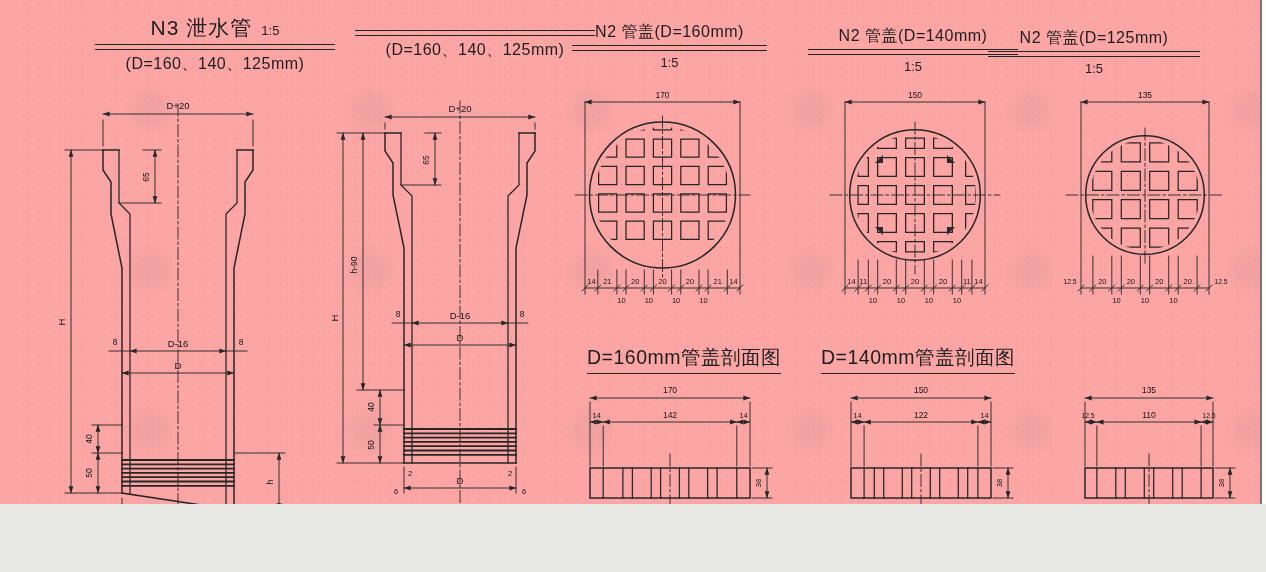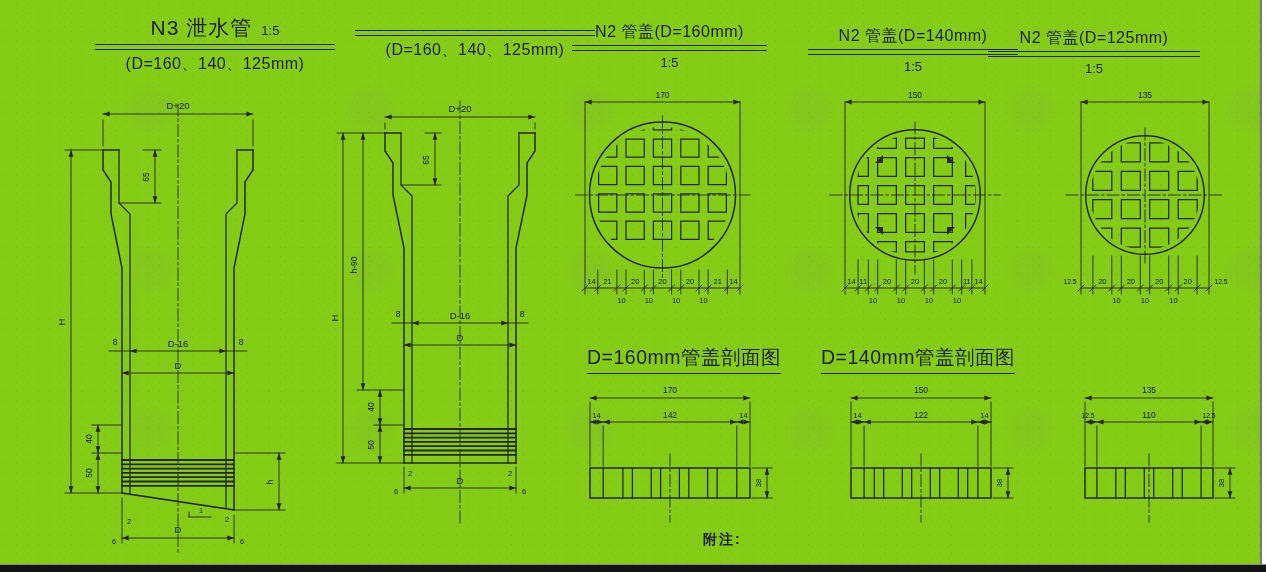--- a/index.html
+++ b/index.html
@@ -1,16 +1,16 @@
 <!DOCTYPE html>
 <html><head>
 <meta charset="utf-8">
 <style>
   html,body{margin:0;padding:0;background:#e8e8e4;}
-  .canvas{position:relative;width:1266px;height:572px;background:#84cc16;overflow:hidden;
+  .canvas{position:relative;width:1266px;height:504px;background:#fca5a5;overflow:hidden;
     font-family:"Liberation Sans",sans-serif;color:#1e1e1e;}
   .canvas::before{content:"";position:absolute;inset:0;pointer-events:none;
     background-image:
       radial-gradient(circle, rgba(45,45,45,.16) .6px, transparent .9px),
       radial-gradient(circle, rgba(70,70,70,.10) .5px, transparent .8px),
       radial-gradient(circle, rgba(120,120,110,.07) 14px, transparent 26px);
     background-size:11px 9px,17px 13px,220px 160px;
     background-position:0 0,5px 7px,40px 30px;}
   svg.draw{position:absolute;}
   svg .ln{stroke:#262626;fill:none;stroke-linecap:square;}

